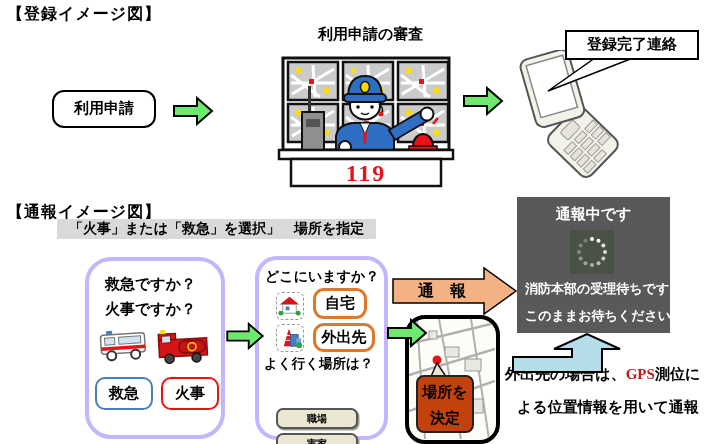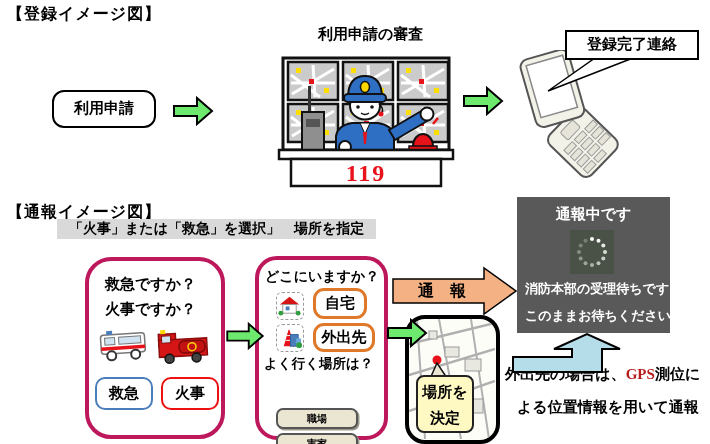--- a/index.html
+++ b/index.html
@@ -4,21 +4,21 @@
 <style>
   html,body{margin:0;padding:0;background:#fff;}
   #canvas{position:relative;width:710px;height:444px;background:#ffffff;overflow:hidden;
           font-family:"Liberation Serif","DejaVu Serif",serif;color:#000;}
   .abs{position:absolute;}
   .b{font-weight:bold;}
   .sec-title{font-size:16px;font-weight:bold;letter-spacing:1px;}
   .caption{font-size:14px;font-weight:bold;background:#d9d9d9;padding:1px 12px;}
   .plainbox{background:#fff;border:2.5px solid #000;border-radius:12px;text-align:center;
             font-size:15px;font-weight:bold;}
-  .screenbox{background:#fff;border:4px solid #be185d;border-radius:26px;}
+  .screenbox{background:#fff;border:4px solid #c4b5fd;border-radius:26px;}
   .q{font-size:15px;font-weight:bold;white-space:nowrap;}
   .btn{position:absolute;background:#fff;text-align:center;font-weight:bold;box-sizing:border-box;}
   .btn-amb{border:2.5px solid #4a7ebb;border-radius:10px;font-size:15px;}
   .btn-fire{border:2.5px solid #ee1111;border-radius:10px;font-size:15px;}
   .btn-loc{border:3px solid #e0782a;border-radius:11px;font-size:15px;}
   .btn-fav{background:#eae6d2;border:2px solid #555;border-radius:7px;font-size:10px;
            box-shadow:1.5px 1.5px 0 #9a9a8a;margin-top:28px;}
   .iconbox{position:absolute;width:28px;height:28px;border:1.5px dashed #999;border-radius:6px;
            background:#fff;box-sizing:border-box;}
   .dark-panel{background:#595959;color:#fff;}
@@ -207,21 +207,21 @@
     <svg width="86" height="120" viewBox="0 0 86 120">
       <path d="M0,25 L86,4 M0,56 L86,30 M0,92 L86,62" stroke="#b0b0b0" stroke-width="2.5" fill="none"></path>
       <path d="M30,0 L52,120 M62,0 L80,120 M8,0 L16,120" stroke="#b0b0b0" stroke-width="2" fill="none"></path>
       <rect x="36" y="28" width="14" height="10" fill="#e9e8e0" stroke="#999" stroke-width="1"></rect>
       <rect x="56" y="40" width="16" height="12" fill="#e9e8e0" stroke="#999" stroke-width="1"></rect>
       <rect x="60" y="80" width="14" height="14" fill="#e9e8e0" stroke="#999" stroke-width="1"></rect>
       <rect x="20" y="12" width="8" height="8" fill="#e9e8e0" stroke="#999" stroke-width="1"></rect>
       <circle cx="28" cy="41" r="4.5" fill="#e8121a"></circle>
       <polygon points="20,62 40,62 28,44" fill="#eae6d2" stroke="#111" stroke-width="1.5"></polygon>
     </svg>
-    <div class="abs" style="left:7px;top:56px;width:58px;height:58px;background:#fef9c3;
+    <div class="abs" style="left:7px;top:56px;width:58px;height:58px;background:#c2410c;
          border:2px solid #222;border-radius:8px;text-align:center;font-size:15px;font-weight:bold;
          line-height:26px;padding-top:2px;box-sizing:border-box;">
       <div>場所を</div>
       <div>決定</div>
     </div>
   </div>
 
   <div class="abs dark-panel" style="left:517px;top:197px;width:153px;height:136px;">
     <div class="abs b" style="left:0;top:8px;width:153px;text-align:center;font-size:15px;">通報中です</div>
     <div class="abs" style="left:53px;top:33px;width:44px;height:44px;background:#4a5146;">

